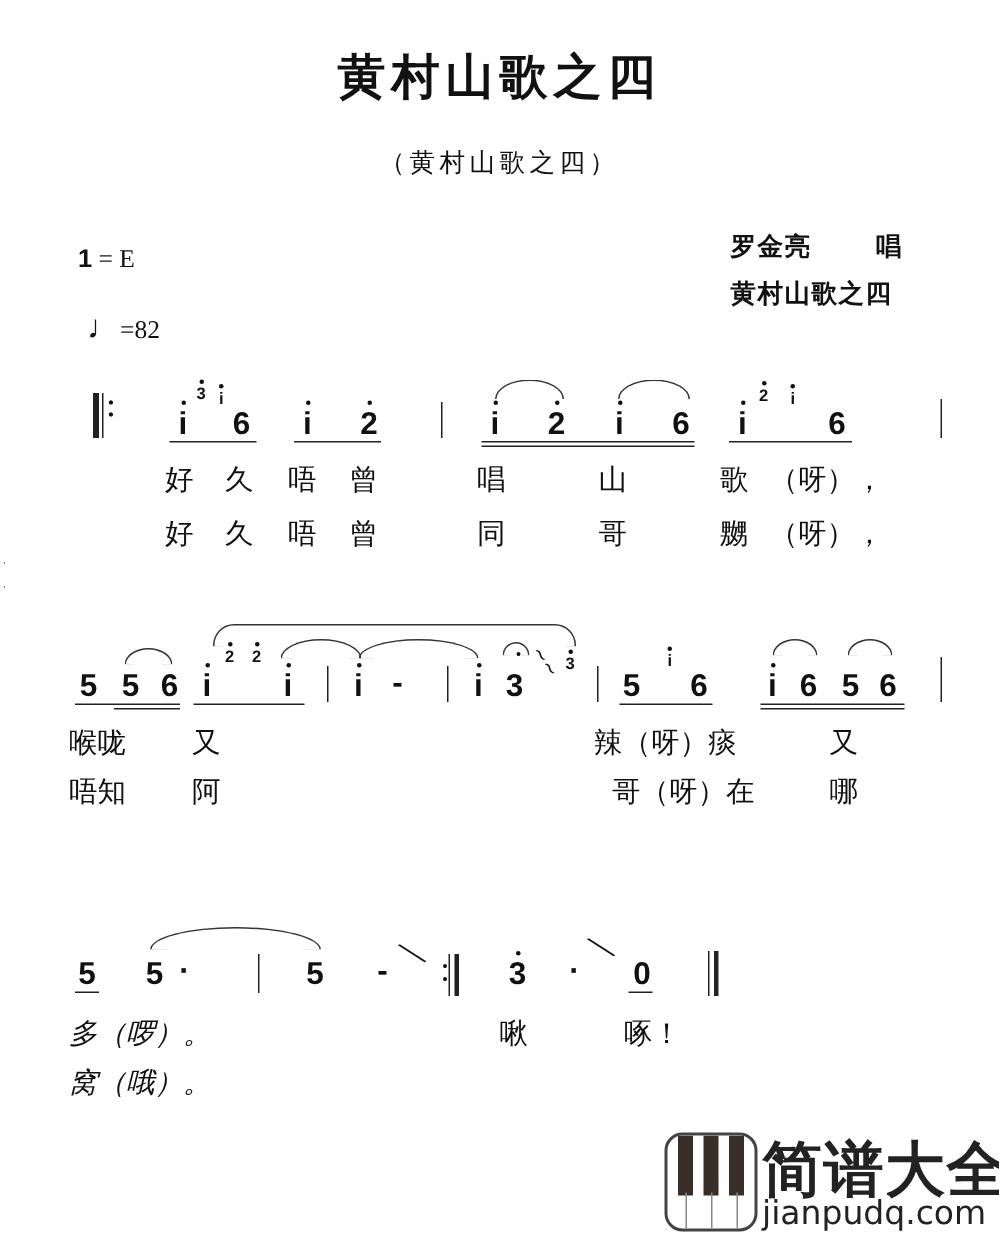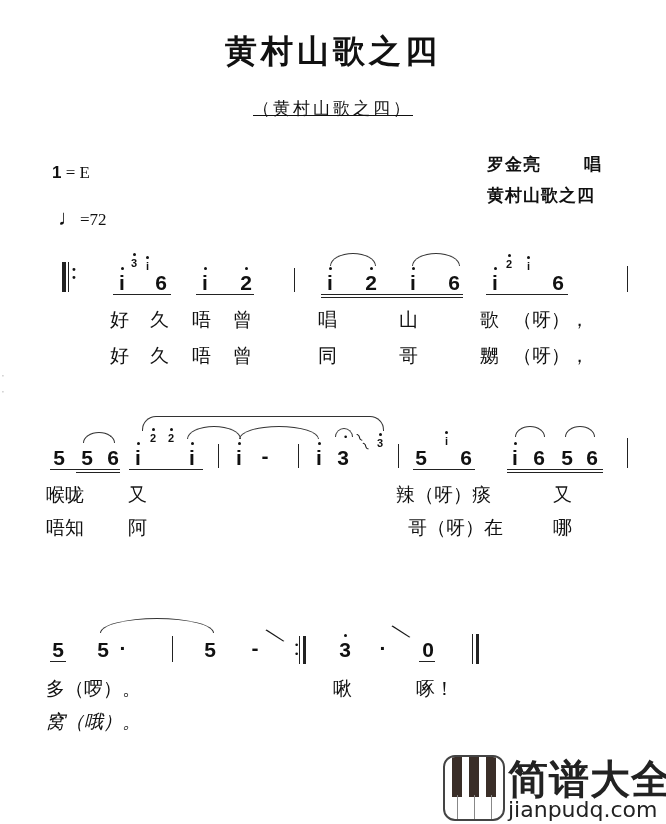--- a/index.html
+++ b/index.html
@@ -1,20 +1,20 @@
 <!DOCTYPE html>
 <html><head>
 <meta charset="utf-8">
 <style>
   html, body { margin:0; padding:0; background:#ffffff; }
   body { width:666px; height:824px; position:relative; overflow:hidden;
          font-family:"DejaVu Sans","Liberation Sans",sans-serif; color:#111; }
   .abs { position:absolute; white-space:nowrap; }
   .title { left:0; width:666px; top:30px; text-align:center; font-size:32px; letter-spacing:4px; font-weight:bold; }
-  .subtitle { left:0; width:666px; top:97px; text-align:center; font-size:17px; letter-spacing:3px; font-family:"DejaVu Serif","Liberation Serif",serif;text-decoration:underline; }
+  .subtitle { left:0; width:666px; top:97px; text-align:center; font-size:17px; letter-spacing:3px; font-family:"DejaVu Serif","Liberation Serif",serif; }
   .key { left:52px; top:163px; font-size:17px; font-family:"Liberation Serif","DejaVu Serif",serif; }
   .key b { font-family:"Liberation Sans",sans-serif; }
   .tempo { left:58px; top:205px; font-size:17px; font-family:"Liberation Serif","DejaVu Serif",serif; }
   .credit { font-size:17px; font-weight:bold; letter-spacing:1px; }
   .note { font-family:"Liberation Sans","DejaVu Sans",sans-serif; font-size:21px; font-weight:bold; text-align:center; width:20px; }
   .grace { font-family:"Liberation Sans",sans-serif; font-size:11px; font-weight:bold; }
   .dot-above::before { content:""; position:absolute; left:50%; top:-4px; width:3px; height:3px; margin-left:-1.5px; background:#111; border-radius:50%; }
   .uline { position:absolute; height:0; border-top:1.5px solid #222; }
   .bar { position:absolute; width:0; border-left:1.5px solid #222; }
   .lyric { font-size:19px; font-family:"DejaVu Serif","Liberation Serif",serif; }
@@ -24,21 +24,21 @@
   .key-line { position:absolute; top:38px; width:0; height:24px; border-left:1px solid #888; }
   .logo-cn { left:508px; top:752px; font-size:40px; font-weight:bold; color:#222; letter-spacing:1px; }
   .logo-url { left:508px; top:797px; font-size:22px; color:#222; }
 </style>
 </head>
 <body>
 
 <div class="abs title">黄村山歌之四</div>
 <div class="abs subtitle">（黄村山歌之四）</div>
 <div class="abs key"><b>1</b><span> = E</span></div>
-<div class="abs tempo"><span style="font-size:22px;">♩</span><span>=72</span></div>
+<div class="abs tempo"><span style="font-size:22px;">♩</span><span>=82</span></div>
 <div class="abs credit" style="left:487px; top:153px;">罗金亮　　 唱</div>
 <div class="abs credit" style="left:487px; top:184px;">黄村山歌之四</div>
 
 <div>
 
   <div class="bar" style="left:62px; top:262px; height:30px; border-left:4px solid #222;"></div>
   <div class="bar" style="left:68px; top:262px; height:30px;"></div>
   <div class="abs" style="left:71px; top:266px; font-size:10px; line-height:8px;">•<br>•</div>
 
   <div class="abs note dot-above" style="left:112px; top:271px;">i</div>
@@ -166,21 +166,21 @@
 
   <div class="abs note dot-above" style="left:335px; top:638px;">3</div>
   <div class="abs note" style="left:373px; top:636px;">·</div>
   <div class="abs" style="left:396px; top:622px; font-size:16px; transform:rotate(-30deg);">╲</div>
   <div class="abs note" style="left:418px; top:638px;">0</div>
   <div class="uline" style="left:419px; top:661px; width:16px;"></div>
 
   <div class="bar" style="left:472px; top:634px; height:30px;"></div>
   <div class="bar" style="left:476px; top:634px; height:30px; border-left:3px solid #222;"></div>
 
-  <div class="abs lyric" style="left:46px; top:676px;">多（啰）。</div>
+  <div class="abs lyric" style="left:46px; top:676px;font-style:italic;">多（啰）。</div>
   <div class="abs lyric" style="left:333px; top:676px;">啾</div>
   <div class="abs lyric" style="left:416px; top:676px;">啄！</div>
   <div class="abs lyric" style="left:46px; top:709px;font-style:italic;">窝（哦）。</div>
 </div>
 
 <div class="logo-box">
   <div class="key-black" style="left:7px;"></div>
   <div class="key-black" style="left:24px;"></div>
   <div class="key-black" style="left:41px;"></div>
   <div class="key-line" style="left:12px;"></div>

